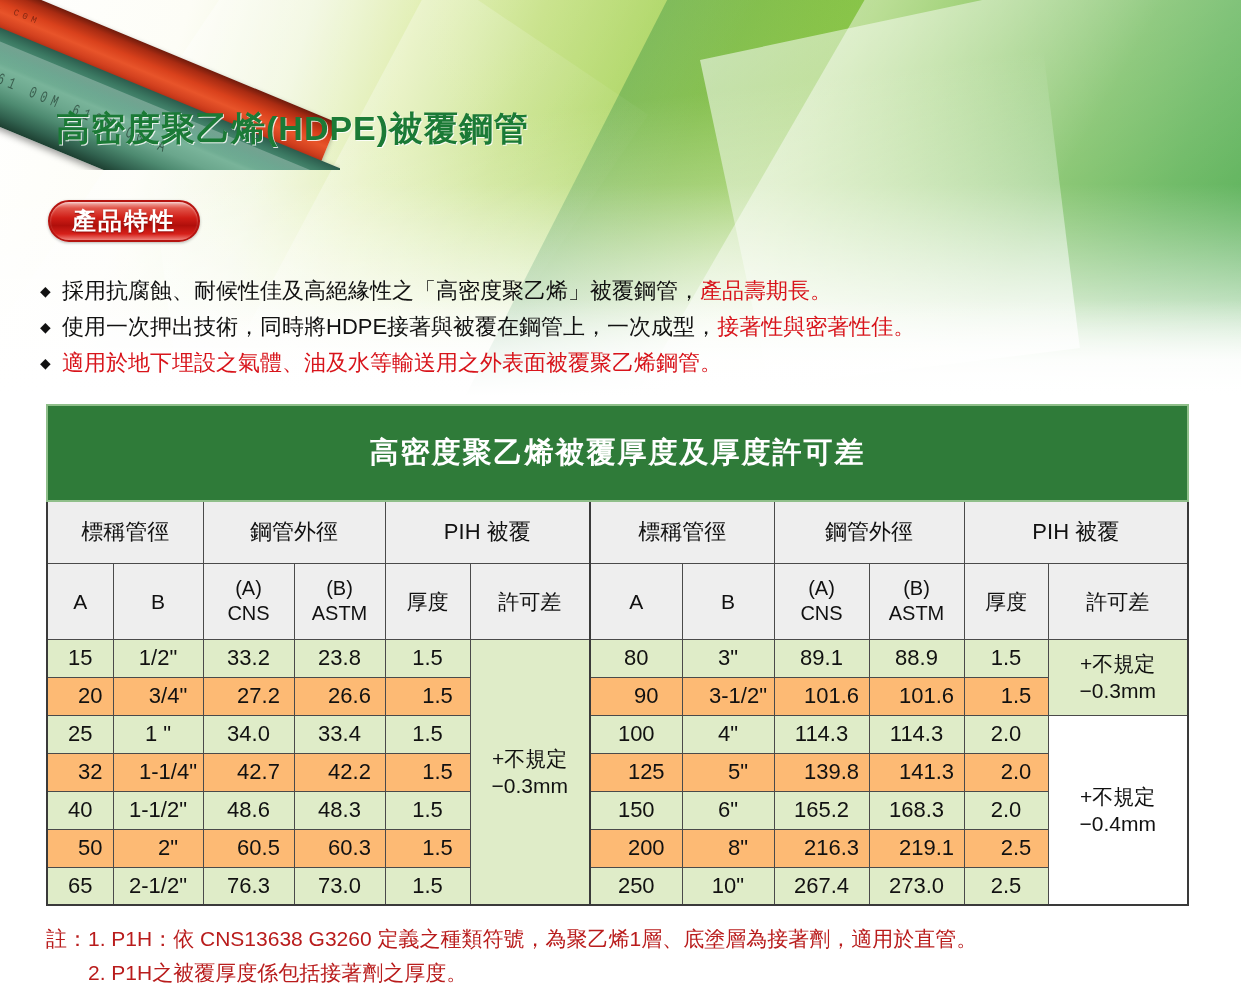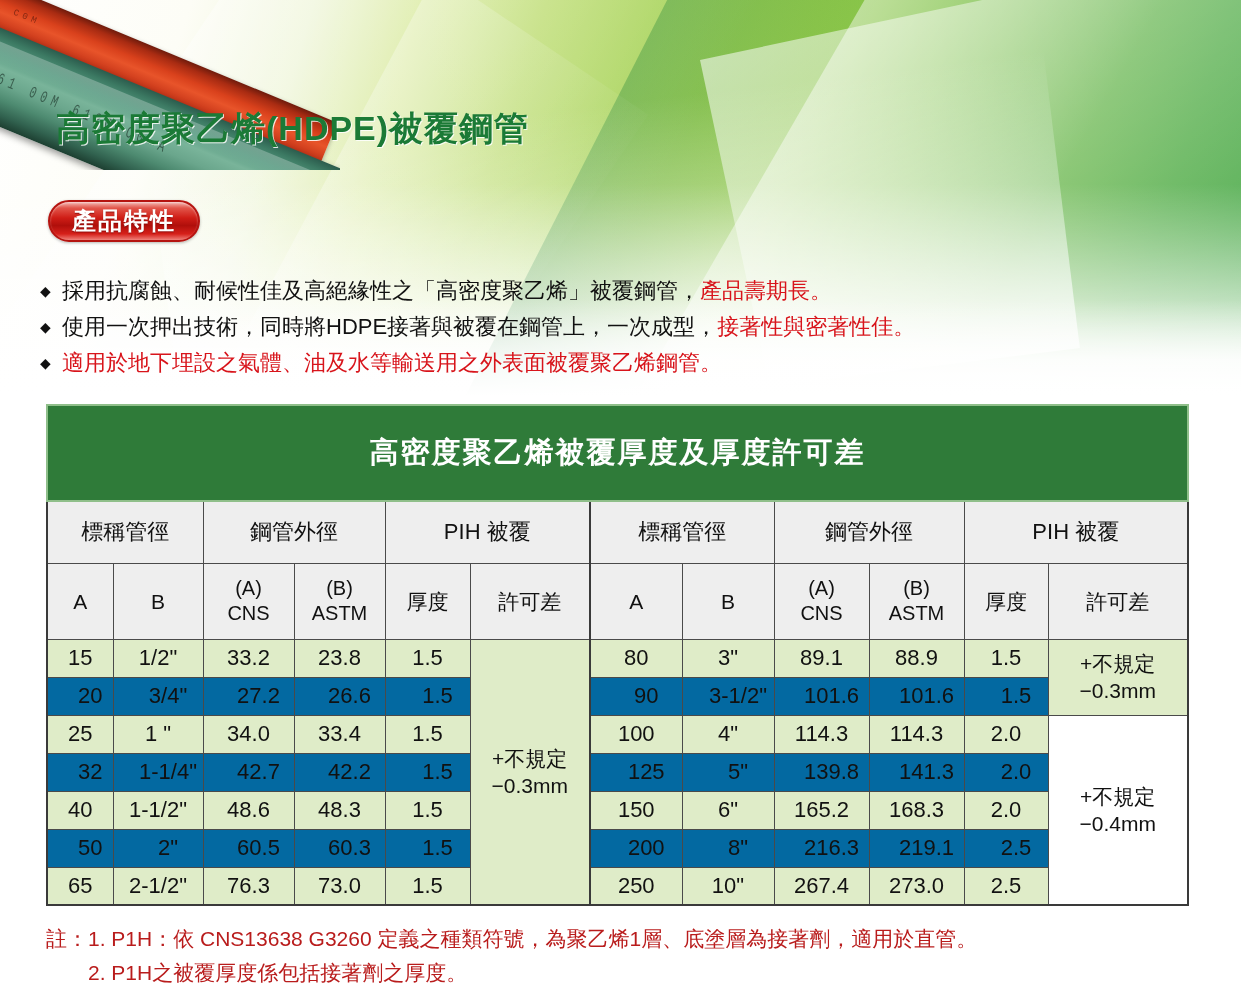--- a/index.html
+++ b/index.html
@@ -176,21 +176,21 @@
   }
   .sub-head {
     background:#eeeeee; height:76px;
     font-size:21px; color:#111111; line-height:25px;
   }
   .sub-head .two { font-size:20px; }
   .data-cell {
     height:38px; font-size:22px; color:#111111;
   }
   .row-tint { background:#dfecc8;margin-left:36px; }
-  .row-plain { background:#0369a1;padding-left:20px; }
+  .row-plain { background:#fdba74;padding-left:20px; }
   .tol-cell {
     font-size:21px; color:#111111; line-height:27px;
   }
   .tol-tint { background:#dfecc8; }
   .tol-plain { background:#ffffff; }
   .sep-col { border-left:2px solid #3a3a3a !important; }
 
   
   #notes {
     position:absolute; left:46px; top:922px; width:1150px;

